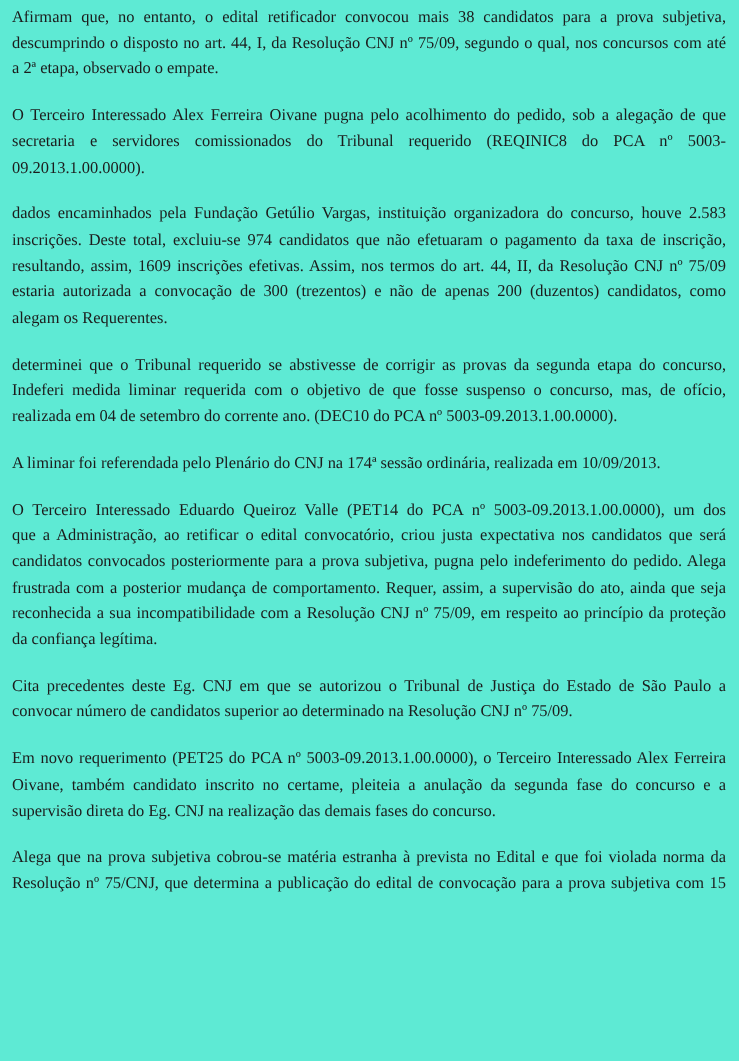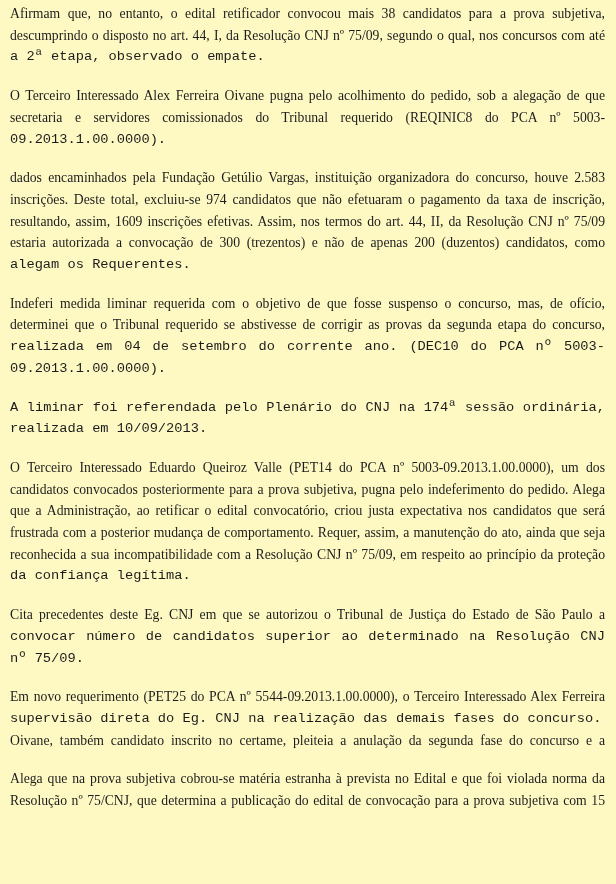--- a/index.html
+++ b/index.html
@@ -10,40 +10,39 @@
   body {
     width: 616px;
     height: 884px;
     overflow: hidden;
   }
   .page {
     box-sizing: border-box;
     width: 616px;
     height: 884px;
     padding: 3px 11px 0 10px;
-    background: #fef9c3;
+    background: #5eead4;
     font-family: "Liberation Serif", "DejaVu Serif", serif;
     font-size: 13.7px;
     line-height: 21.7px;
     color: #1c1c1c;
   }
   .para {
     margin: 0 0 17px 0;
     padding: 0;
   }
   .line {
     display: block;
     text-align: justify;
     text-align-last: justify;
     -moz-text-align-last: justify;
     white-space: normal;
   }
   .line.last {
     text-align-last: left;
-    font-family: Liberation Mono, monospace;
     -moz-text-align-last: left;
   }
 </style>
 </head>
 <body>
 
 <div class="page">
   <div>
       <p class="para">
         <span class="line">Afirmam que, no entanto, o edital retificador convocou mais 38 candidatos para a prova subjetiva,</span>
@@ -56,42 +55,42 @@
         <span class="line last">09.2013.1.00.0000).</span>
       </p>
       <p class="para">
         <span class="line">dados encaminhados pela Fundação Getúlio Vargas, instituição organizadora do concurso, houve 2.583</span>
         <span class="line">inscrições. Deste total, excluiu-se 974 candidatos que não efetuaram o pagamento da taxa de inscrição,</span>
         <span class="line">resultando, assim, 1609 inscrições efetivas. Assim, nos termos do art. 44, II, da Resolução CNJ nº 75/09</span>
         <span class="line">estaria autorizada a convocação de 300 (trezentos) e não de apenas 200 (duzentos) candidatos, como</span>
         <span class="line last">alegam os Requerentes.</span>
       </p>
       <p class="para">
+        <span class="line">determinei que o Tribunal requerido se abstivesse de corrigir as provas da segunda etapa do concurso,</span>
         <span class="line">Indeferi medida liminar requerida com o objetivo de que fosse suspenso o concurso, mas, de ofício,</span>
-        <span class="line">determinei que o Tribunal requerido se abstivesse de corrigir as provas da segunda etapa do concurso,</span>
         <span class="line last">realizada em 04 de setembro do corrente ano. (DEC10 do PCA nº 5003-09.2013.1.00.0000).</span>
       </p>
       <p class="para">
         <span class="line last">A liminar foi referendada pelo Plenário do CNJ na 174ª sessão ordinária, realizada em 10/09/2013.</span>
       </p>
       <p class="para">
         <span class="line">O Terceiro Interessado Eduardo Queiroz Valle (PET14 do PCA nº 5003-09.2013.1.00.0000), um dos</span>
+        <span class="line">que a Administração, ao retificar o edital convocatório, criou justa expectativa nos candidatos que será</span>
         <span class="line">candidatos convocados posteriormente para a prova subjetiva, pugna pelo indeferimento do pedido. Alega</span>
-        <span class="line">que a Administração, ao retificar o edital convocatório, criou justa expectativa nos candidatos que será</span>
-        <span class="line">frustrada com a posterior mudança de comportamento. Requer, assim, a manutenção do ato, ainda que seja</span>
+        <span class="line">frustrada com a posterior mudança de comportamento. Requer, assim, a supervisão do ato, ainda que seja</span>
         <span class="line">reconhecida a sua incompatibilidade com a Resolução CNJ nº 75/09, em respeito ao princípio da proteção</span>
         <span class="line last">da confiança legítima.</span>
       </p>
       <p class="para">
         <span class="line">Cita precedentes deste Eg. CNJ em que se autorizou o Tribunal de Justiça do Estado de São Paulo a</span>
         <span class="line last">convocar número de candidatos superior ao determinado na Resolução CNJ nº 75/09.</span>
       </p>
       <p class="para">
-        <span class="line">Em novo requerimento (PET25 do PCA nº 5544-09.2013.1.00.0000), o Terceiro Interessado Alex Ferreira</span>
+        <span class="line">Em novo requerimento (PET25 do PCA nº 5003-09.2013.1.00.0000), o Terceiro Interessado Alex Ferreira</span>
+        <span class="line">Oivane, também candidato inscrito no certame, pleiteia a anulação da segunda fase do concurso e a</span>
         <span class="line last">supervisão direta do Eg. CNJ na realização das demais fases do concurso.</span>
-        <span class="line">Oivane, também candidato inscrito no certame, pleiteia a anulação da segunda fase do concurso e a</span>
       </p>
       <p class="para">
         <span class="line">Alega que na prova subjetiva cobrou-se matéria estranha à prevista no Edital e que foi violada norma da</span>
         <span class="line">Resolução nº 75/CNJ, que determina a publicação do edital de convocação para a prova subjetiva com 15</span>
       </p>
     </div>
 </div>
 
 </body></html>

